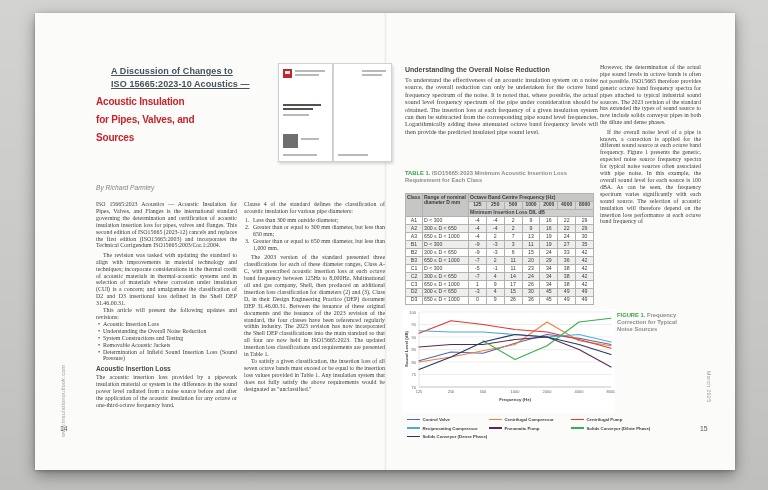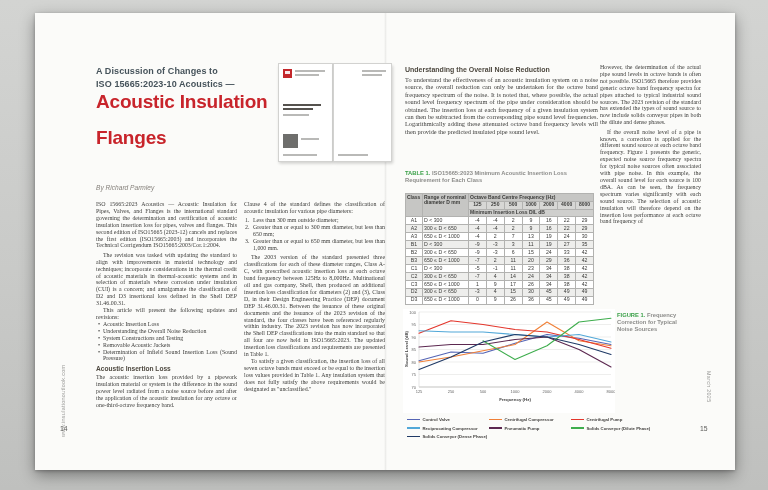--- a/index.html
+++ b/index.html
@@ -11,22 +11,22 @@
   }
   .spread{
     position:absolute;left:35px;top:13px;width:700px;height:457px;
     background:#fbfbf9;
     box-shadow:0 5px 14px rgba(0,0,0,.38),0 1px 3px rgba(0,0,0,.25);
   }
   .fold{position:absolute;left:349px;top:0;width:3px;height:457px;
     background:linear-gradient(90deg,rgba(0,0,0,0) 0%,rgba(0,0,0,.06) 50%,rgba(0,0,0,0) 100%);}
   .abs{position:absolute;}
   
-  .kicker{left:61px;top:52px;font-size:9px;font-weight:700;color:#46535b;line-height:12.5px;letter-spacing:.1px;}
-  .title{left:61px;top:80px;font-size:19px;font-weight:800;color:#c8242b;line-height:18px;letter-spacing:-.2px;}
+  .kicker{left:76px;top:52px;font-size:9px;font-weight:700;color:#46535b;line-height:12.5px;letter-spacing:.1px;text-decoration:underline;}
+  .title{left:61px;top:80px;font-size:10px;font-weight:800;color:#c8242b;line-height:18px;letter-spacing:-.2px;}
   .byline{left:61px;top:171px;font-size:6.6px;font-style:italic;color:#85807b;}
   .bodycol{font-family:"Liberation Serif",serif;font-size:5.9px;line-height:6.9px;color:#3d3d3b;text-align:justify;overflow:hidden;}
   .colA{left:61px;top:188px;width:141px;height:222px;}
   .colB{left:209px;top:188px;width:141px;height:222px;}
   .colC{left:565px;top:51px;width:101px;height:252px;}
   .bodycol p{margin:0 0 2.5px 0;}
   .bodycol p.indent{text-indent:7px;margin-bottom:0;}
   .sec-heading{font-family:"Liberation Sans",sans-serif;font-size:6.6px;font-weight:700;color:#4d483f;margin:3.5px 0 1.5px 0;}
   ul.bullets{margin:0 0 2.5px 0;padding:0;list-style:none;}
   ul.bullets li{padding-left:7px;position:relative;margin:0;}
@@ -84,22 +84,22 @@
   <div class="abs edge edge-l">www.insulationoutlook.com</div>
   <div class="abs pnum pnum-l">14</div>
 
   <div class="abs kicker">
     <span>A Discussion of Changes to</span><br>
     <span>ISO 15665:2023-10 Acoustics —</span>
   </div>
 
   <div class="abs title">
     <span>Acoustic Insulation</span><br>
-    <br>
-    <span>Flanges</span>
+    <span>for Pipes, Valves, and</span><br>
+    <span>Sources</span>
   </div>
 
   <div class="abs byline">By Richard Parmley</div>
 
   <div class="abs thumb thumb-l">
     <div class="cv-logo"></div>
     <div class="gline" style="left:16px;top:6px;width:30px;"></div>
     <div class="gline" style="left:16px;top:10px;width:24px;"></div>
     <div class="dline" style="left:4px;top:40px;width:38px;"></div>
     <div class="dline" style="left:4px;top:44px;width:30px;"></div>

